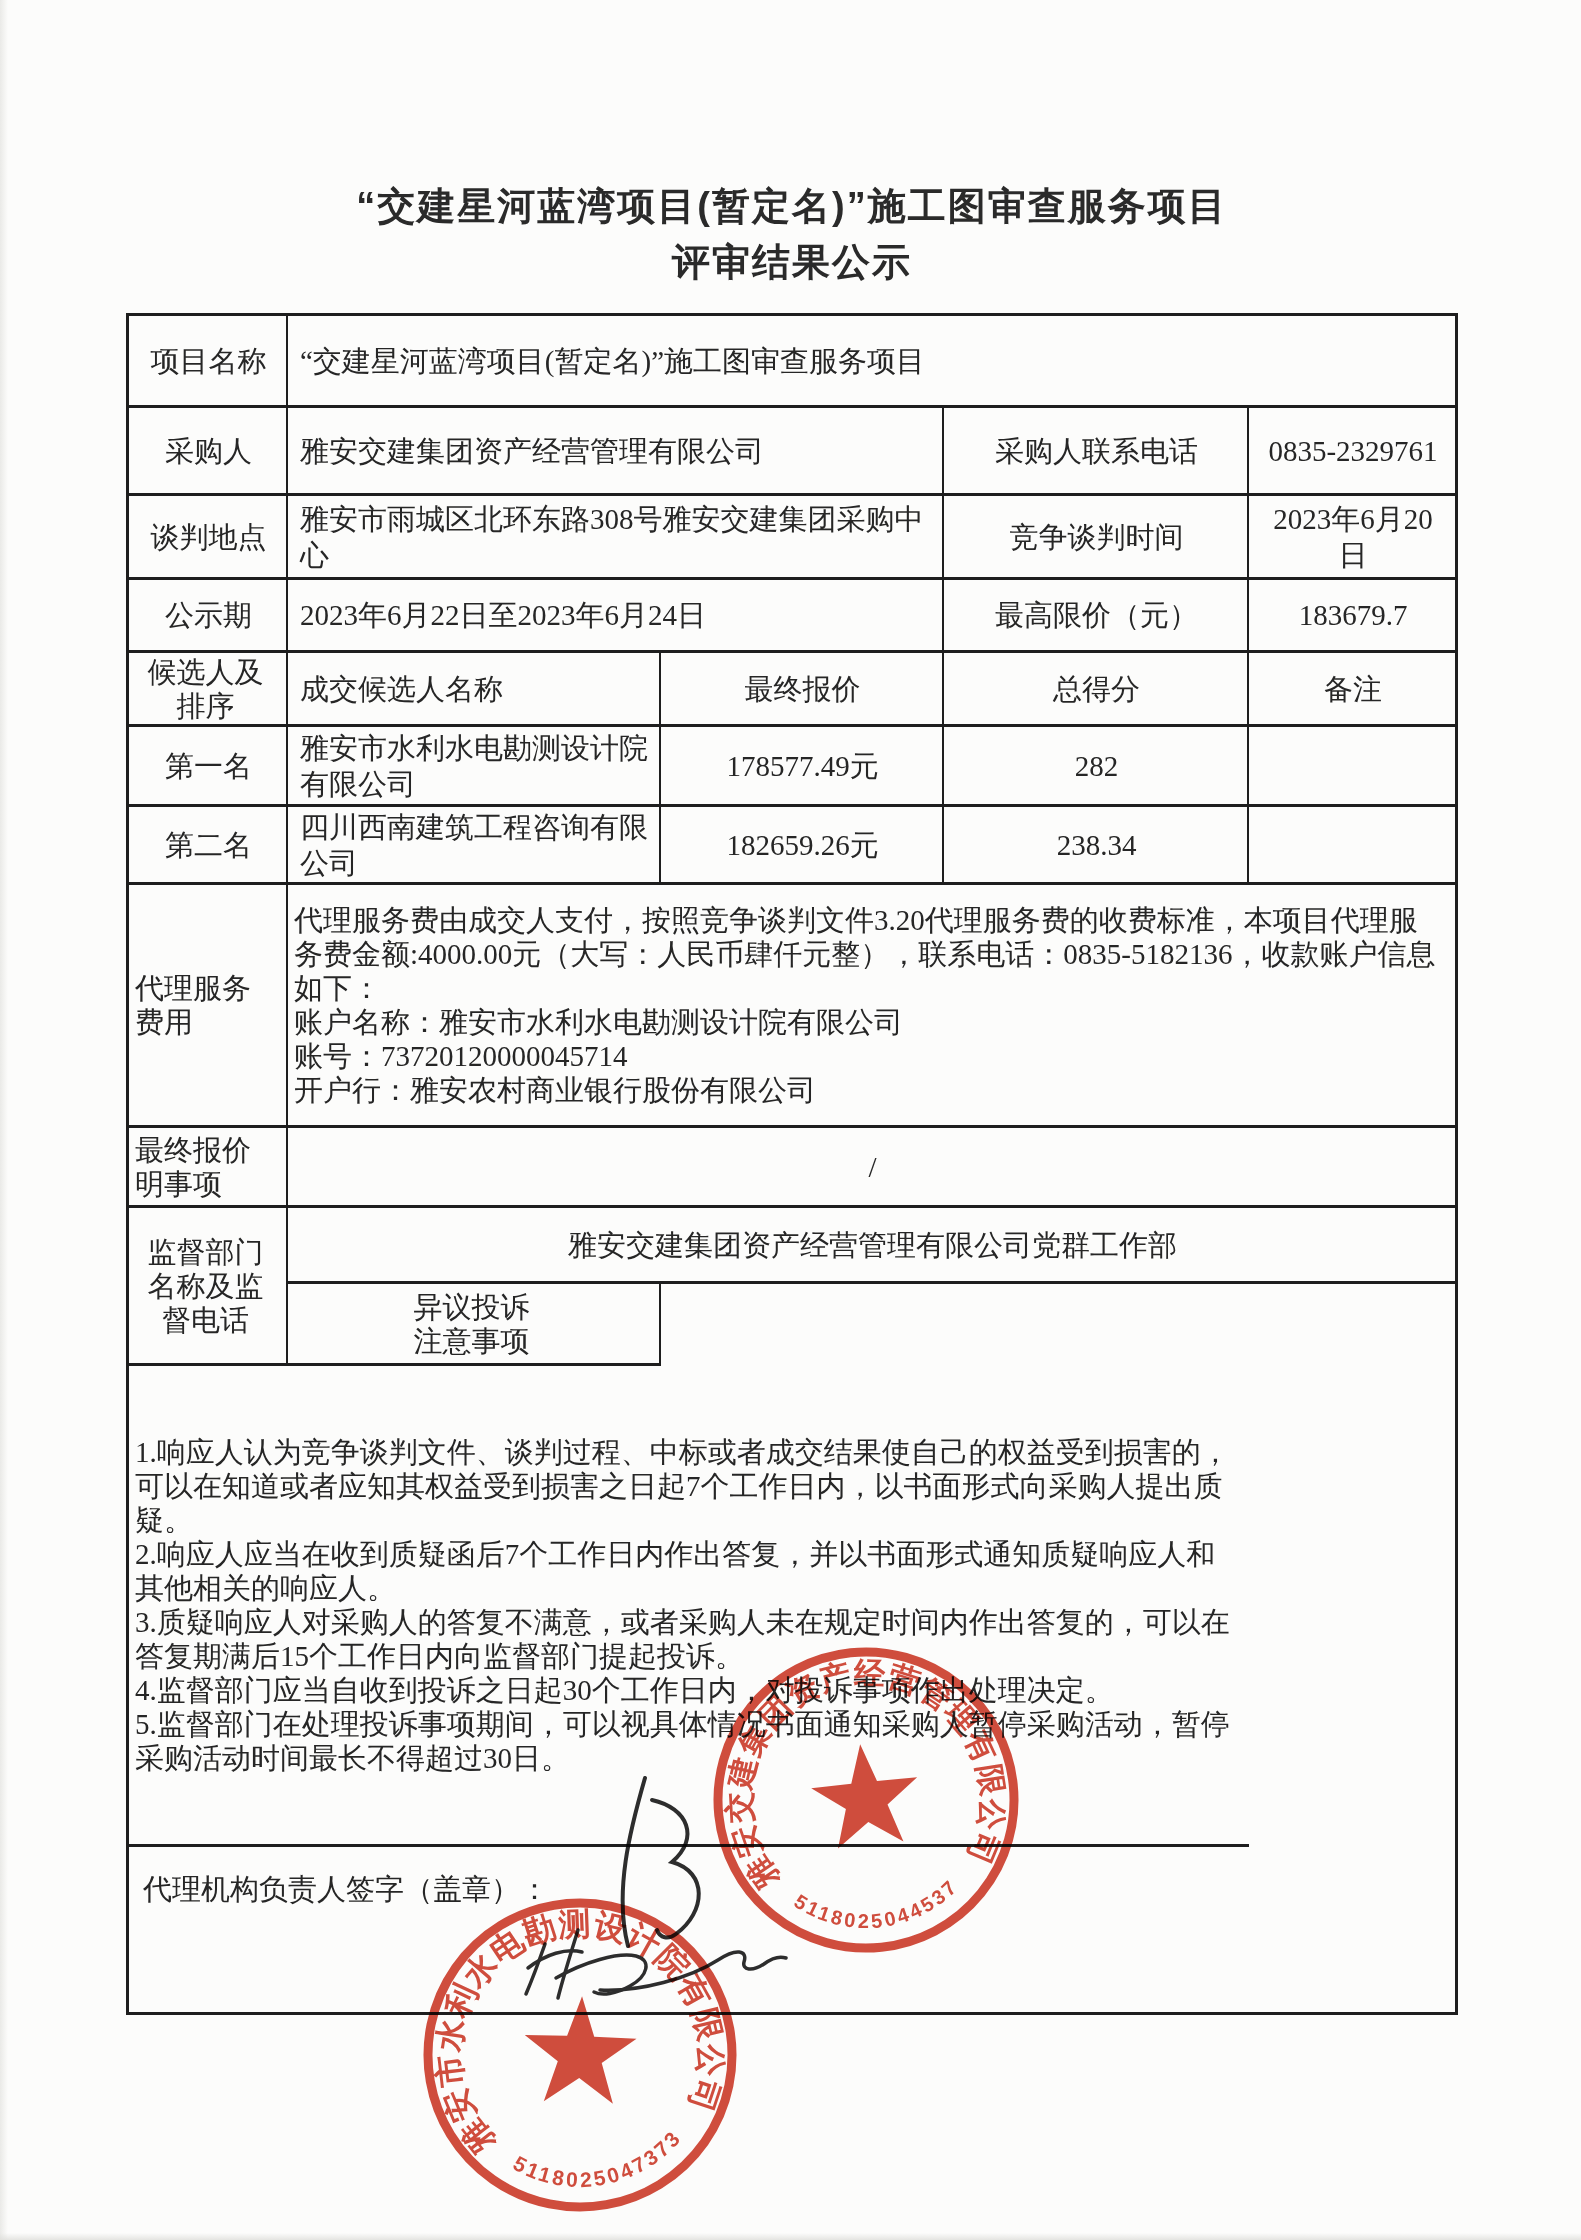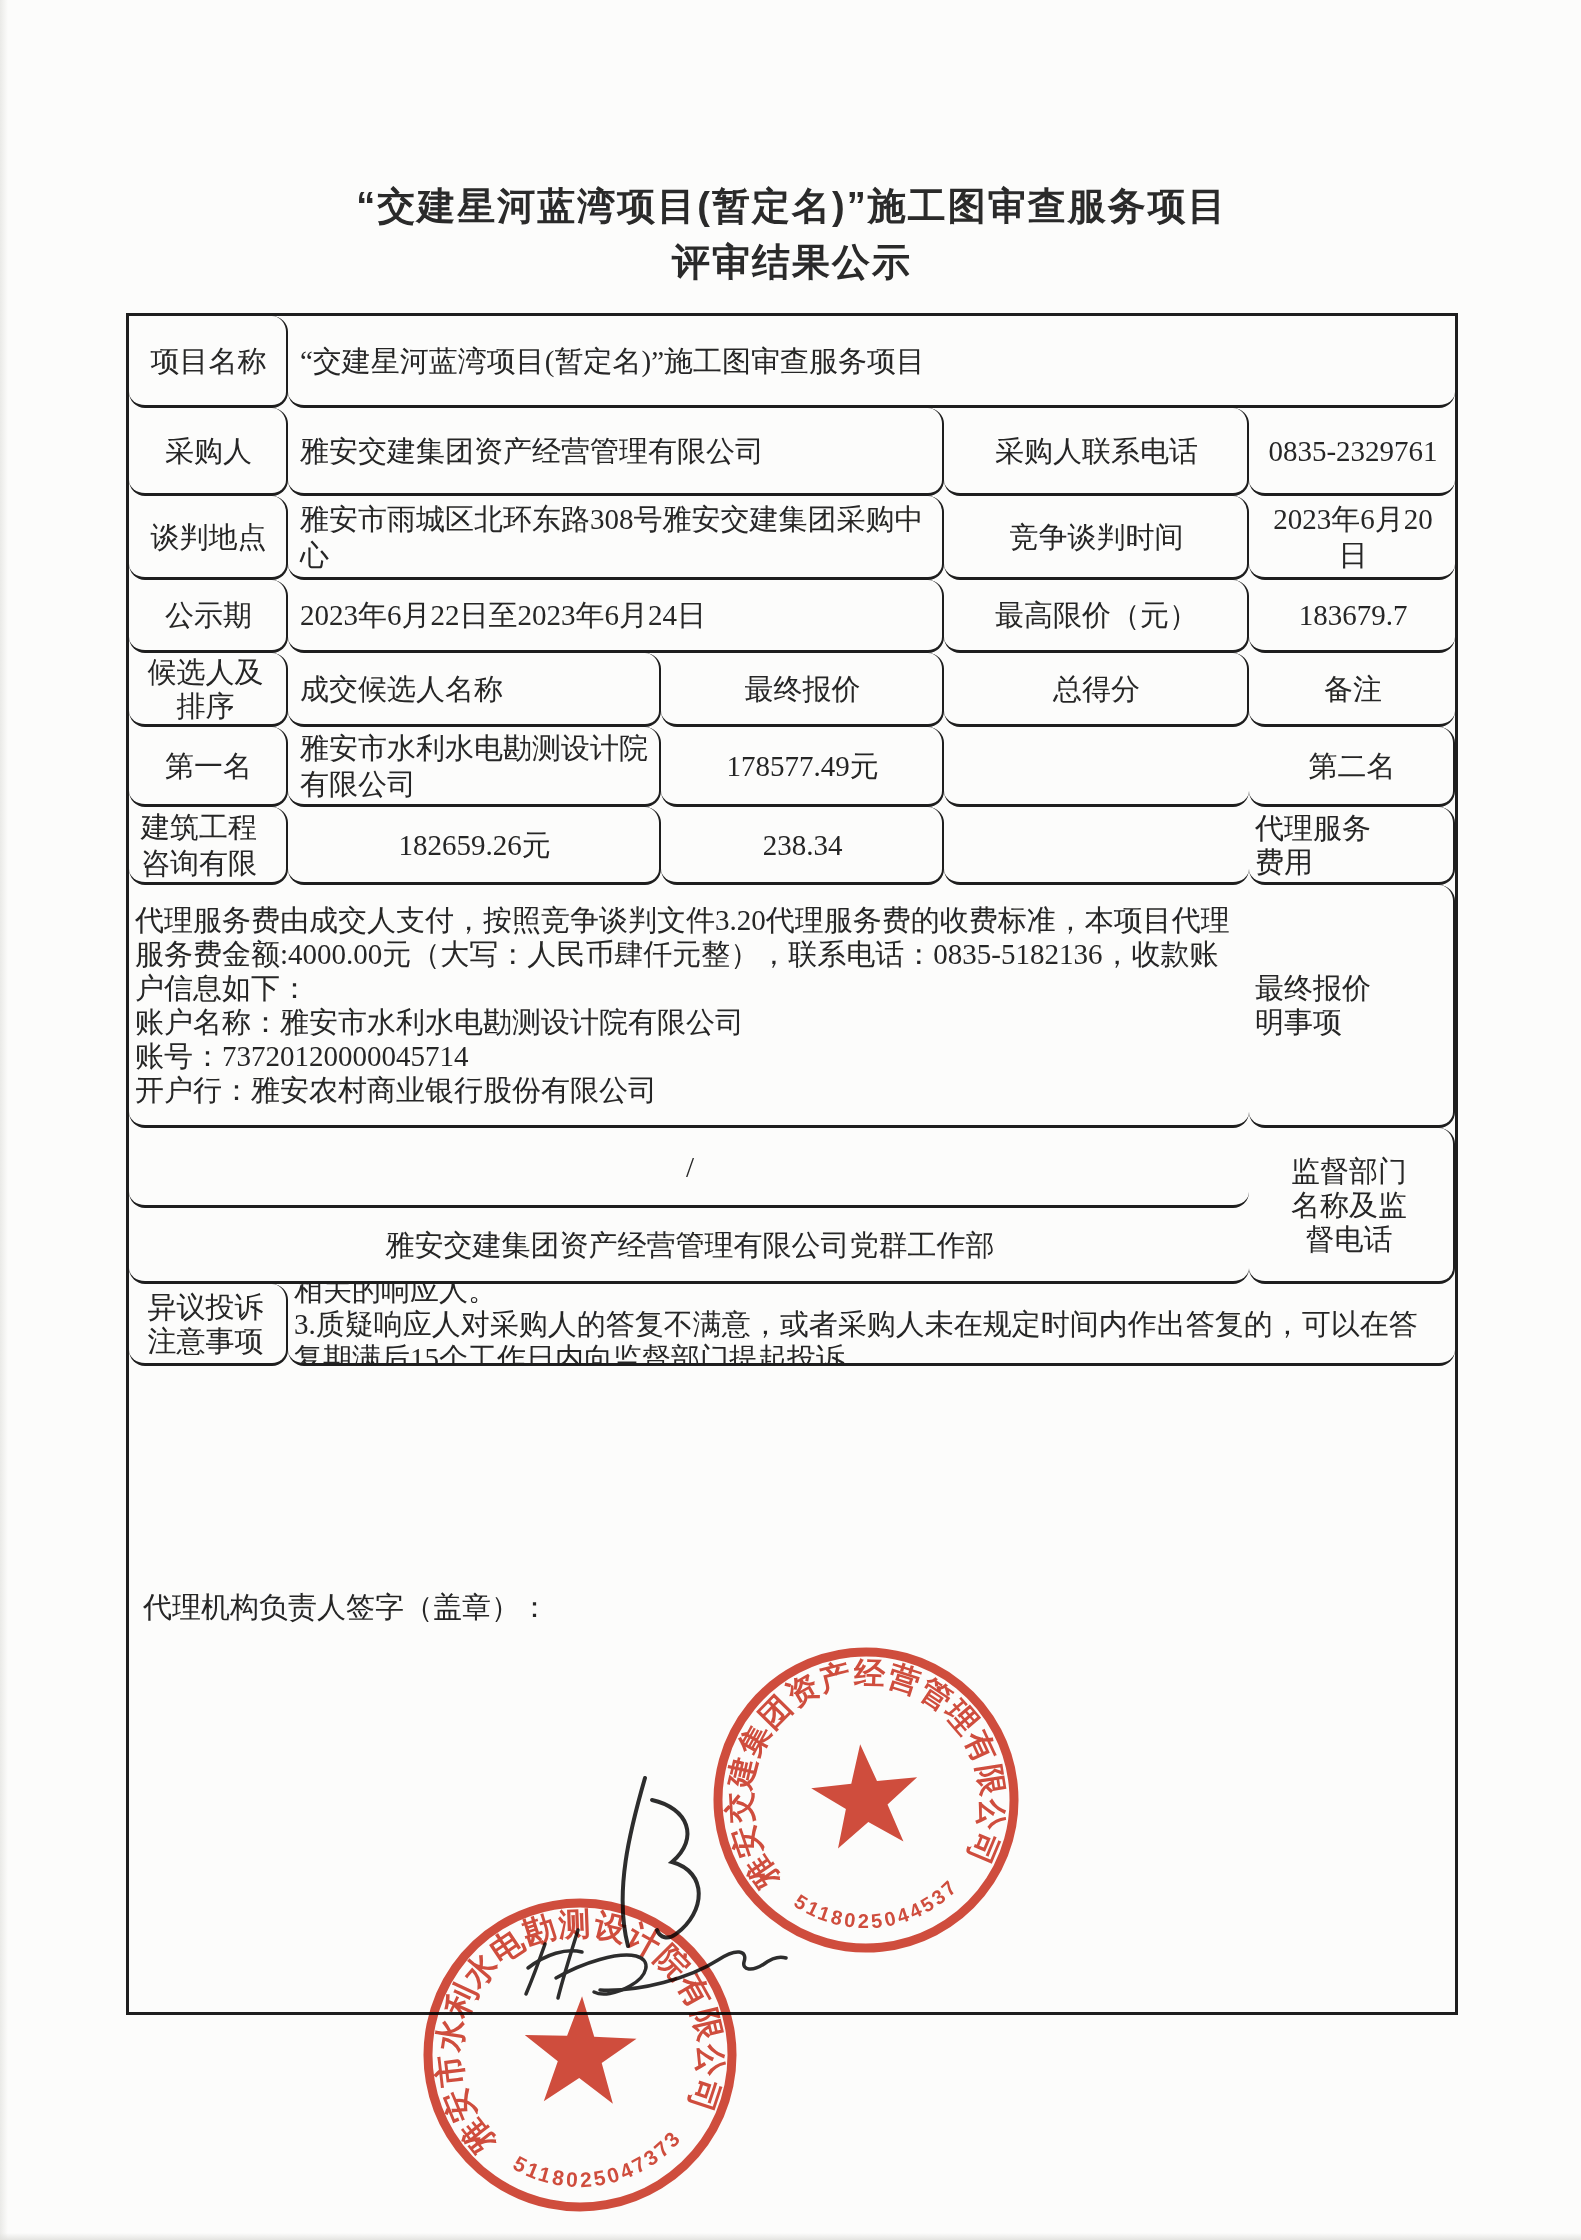--- a/index.html
+++ b/index.html
@@ -31,21 +31,20 @@
     background:transparent;
   }
   .c{
     box-sizing:border-box;
     border-right:2px solid #1e1e1e;
     border-bottom:3px solid #1e1e1e;
     display:flex;align-items:center;
     font-size:29px;line-height:36px;
     padding:4px 10px 4px 12px;
     overflow:hidden;
-    border-radius:16px;
   }
   .center{justify-content:center;text-align:center;}
   .left{justify-content:flex-start;text-align:left;}
   .pre{white-space:pre-line;line-height:34px;padding-left:6px;}
   .noR{border-right:none;}
   .noB{border-bottom:none;}
   .s2{grid-column:span 2;}
   .s4{grid-column:span 4;}
   .s5{grid-column:1 / -1;}
   .rs2{grid-row:span 2;}
@@ -90,20 +89,21 @@
     <div class="c center pre">候选人及
 排序</div>
     <div class="c left">成交候选人名称</div>
     <div class="c center">最终报价</div>
     <div class="c center">总得分</div>
     <div class="c center noR">备注</div>
 
     <div class="c center">第一名</div>
     <div class="c left">雅安市水利水电勘测设计院有限公司</div>
     <div class="c center">178577.49元</div>
+    <div class="c center">282</div>
     <div class="c center noR"></div>
 
     <div class="c center">第二名</div>
     <div class="c left">四川西南建筑工程咨询有限公司</div>
     <div class="c center">182659.26元</div>
     <div class="c center">238.34</div>
     <div class="c center noR"></div>
 
     <div class="c left pre">代理服务
 费用</div>

